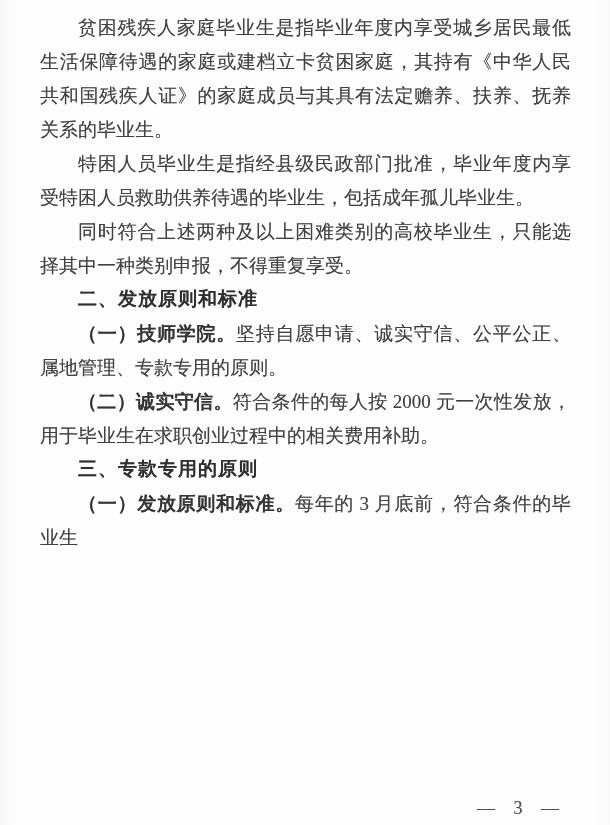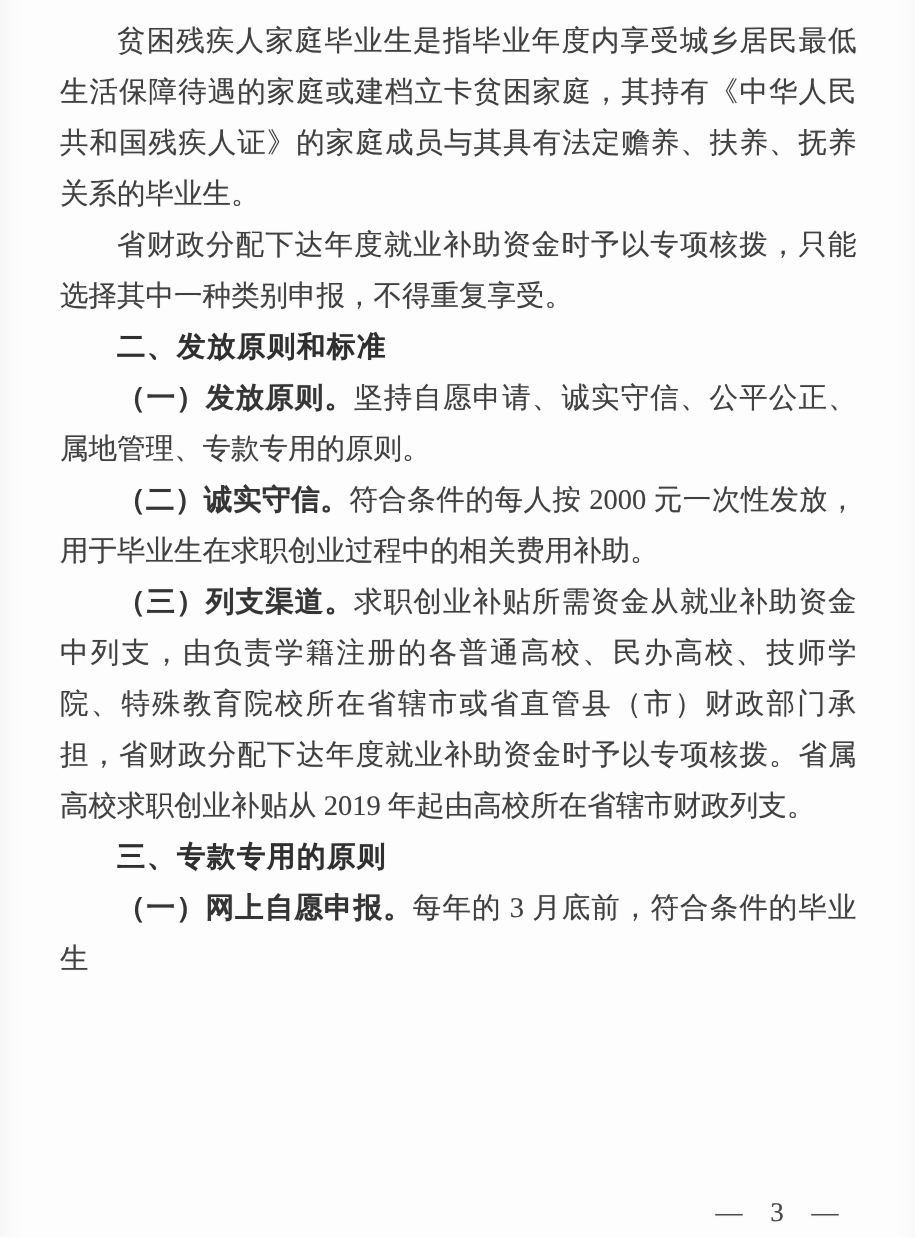--- a/index.html
+++ b/index.html
@@ -60,31 +60,31 @@
 </style>
 </head>
 <body>
 
 <div class="page">
   <div class="doc">
 
     <p class="para"><span>贫困残疾人家庭毕业生是指毕业年度内享受城乡居民最低生活保障待遇的家庭或建档立卡贫困家庭，其持有《中华人民共和国残疾人证》的家庭成员与其具有法定赡养、扶养、抚养关系的毕业生。</span></p>
 
 
+    <p class="para"><span>特困人员毕业生是指经县级民政部门批准，毕业年度内享受特困人员救助供养待遇的毕业生，包括成年孤儿毕业生。</span></p>
 
-    <p class="para"><span>省财政分配下达年度就业补助资金时予以专项核拨，只能选择其中一种类别申报，不得重复享受。</span></p>
+    <p class="para"><span>同时符合上述两种及以上困难类别的高校毕业生，只能选择其中一种类别申报，不得重复享受。</span></p>
 
     <h2 class="heading">二、发放原则和标准</h2>
 
-    <p class="para"><span class="lead">（一）发放原则。</span><span>坚持自愿申请、诚实守信、公平公正、属地管理、专款专用的原则。</span></p>
+    <p class="para"><span class="lead">（一）技师学院。</span><span>坚持自愿申请、诚实守信、公平公正、属地管理、专款专用的原则。</span></p>
 
     <p class="para"><span class="lead">（二）诚实守信。</span><span>符合条件的每人按 2000 元一次性发放，用于毕业生在求职创业过程中的相关费用补助。</span></p>
 
-    <p class="para"><span class="lead">（三）列支渠道。</span><span>求职创业补贴所需资金从就业补助资金中列支，由负责学籍注册的各普通高校、民办高校、技师学院、特殊教育院校所在省辖市或省直管县（市）财政部门承担，省财政分配下达年度就业补助资金时予以专项核拨。省属高校求职创业补贴从 2019 年起由高校所在省辖市财政列支。</span></p>
 
     <h2 class="heading">三、专款专用的原则</h2>
 
-    <p class="para"><span class="lead">（一）网上自愿申报。</span><span>每年的 3 月底前，符合条件的毕业生</span></p>
+    <p class="para"><span class="lead">（一）发放原则和标准。</span><span>每年的 3 月底前，符合条件的毕业生</span></p>
 
   </div>
 
   <div class="page-number">— 3 —</div>
 </div>
 
 </body></html>

